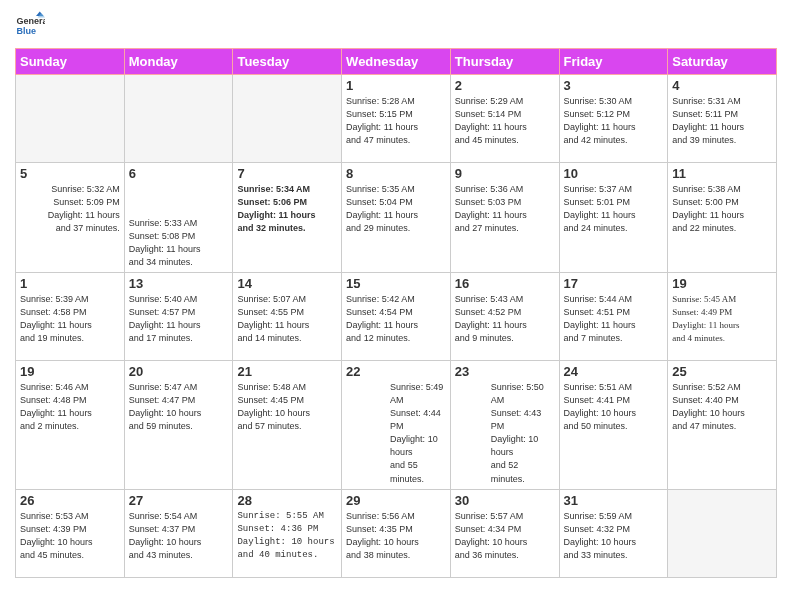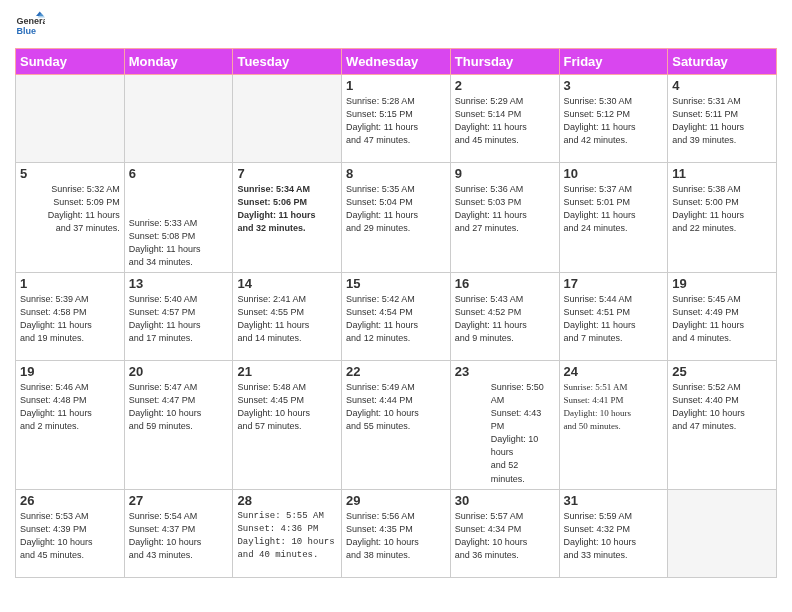--- a/index.html
+++ b/index.html
@@ -208,21 +208,21 @@
           </td>
           <td>
             <span class="day-num">13</span>
             <div class="day-info" style="white-space: pre-line;">Sunrise: 5:40 AM
 Sunset: 4:57 PM
 Daylight: 11 hours
 and 17 minutes.</div>
           </td>
           <td>
             <span class="day-num">14</span>
-            <div class="day-info" style="white-space: pre-line;">Sunrise: 2:41 AM
+            <div class="day-info" style="white-space: pre-line;">Sunrise: 5:07 AM
 Sunset: 4:55 PM
 Daylight: 11 hours
 and 14 minutes.</div>
           </td>
           <td>
             <span class="day-num">15</span>
             <div class="day-info" style="white-space: pre-line;">Sunrise: 5:42 AM
 Sunset: 4:54 PM
 Daylight: 11 hours
 and 12 minutes.</div>
@@ -236,21 +236,21 @@
           </td>
           <td>
             <span class="day-num">17</span>
             <div class="day-info" style="white-space: pre-line;">Sunrise: 5:44 AM
 Sunset: 4:51 PM
 Daylight: 11 hours
 and 7 minutes.</div>
           </td>
           <td>
             <span class="day-num">19</span>
-            <div class="day-info" style="white-space: pre-line;">Sunrise: 5:45 AM
+            <div class="day-info" style="white-space: pre-line; font-family: Liberation Serif, serif;">Sunrise: 5:45 AM
 Sunset: 4:49 PM
 Daylight: 11 hours
 and 4 minutes.</div>
           </td>
         </tr>
         <tr>
           <td>
             <span class="day-num">19</span>
             <div class="day-info" style="white-space: pre-line;">Sunrise: 5:46 AM
 Sunset: 4:48 PM
@@ -266,35 +266,35 @@
           </td>
           <td>
             <span class="day-num">21</span>
             <div class="day-info" style="white-space: pre-line;">Sunrise: 5:48 AM
 Sunset: 4:45 PM
 Daylight: 10 hours
 and 57 minutes.</div>
           </td>
           <td>
             <span class="day-num">22</span>
-            <div class="day-info" style="white-space: pre-line;">Sunrise: 5:49 AM
+            <div class="day-info" style="white-space: pre-line; margin-left: 44px;">Sunrise: 5:49 AM
 Sunset: 4:44 PM
 Daylight: 10 hours
 and 55 minutes.</div>
           </td>
           <td>
             <span class="day-num">23</span>
             <div class="day-info" style="white-space: pre-line; margin-left: 36px;">Sunrise: 5:50 AM
 Sunset: 4:43 PM
 Daylight: 10 hours
 and 52 minutes.</div>
           </td>
           <td>
             <span class="day-num">24</span>
-            <div class="day-info" style="white-space: pre-line; font-family: Liberation Serif, serif;">Sunrise: 5:51 AM
+            <div class="day-info" style="white-space: pre-line;">Sunrise: 5:51 AM
 Sunset: 4:41 PM
 Daylight: 10 hours
 and 50 minutes.</div>
           </td>
           <td>
             <span class="day-num">25</span>
             <div class="day-info" style="white-space: pre-line;">Sunrise: 5:52 AM
 Sunset: 4:40 PM
 Daylight: 10 hours
 and 47 minutes.</div>

